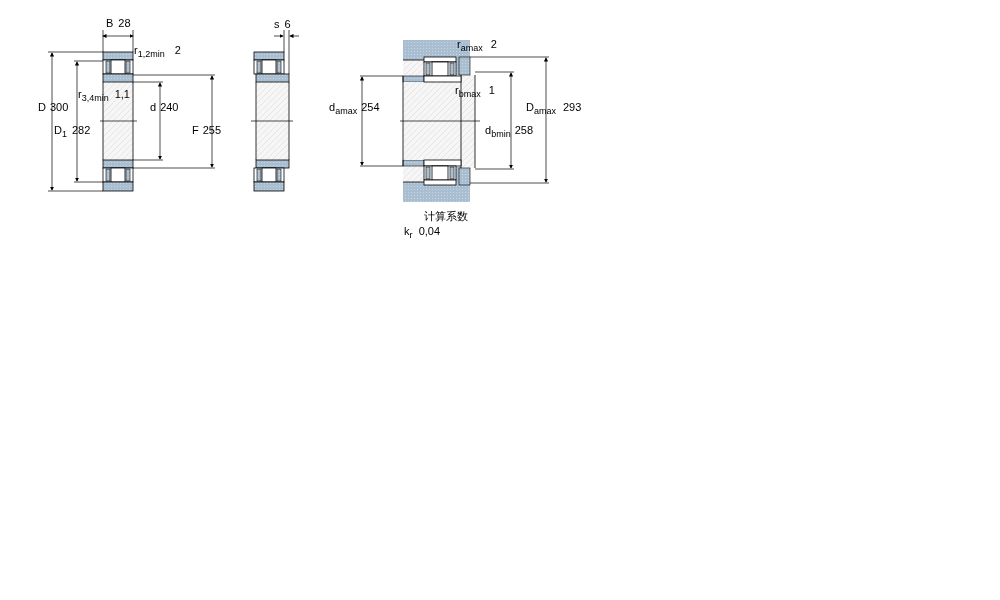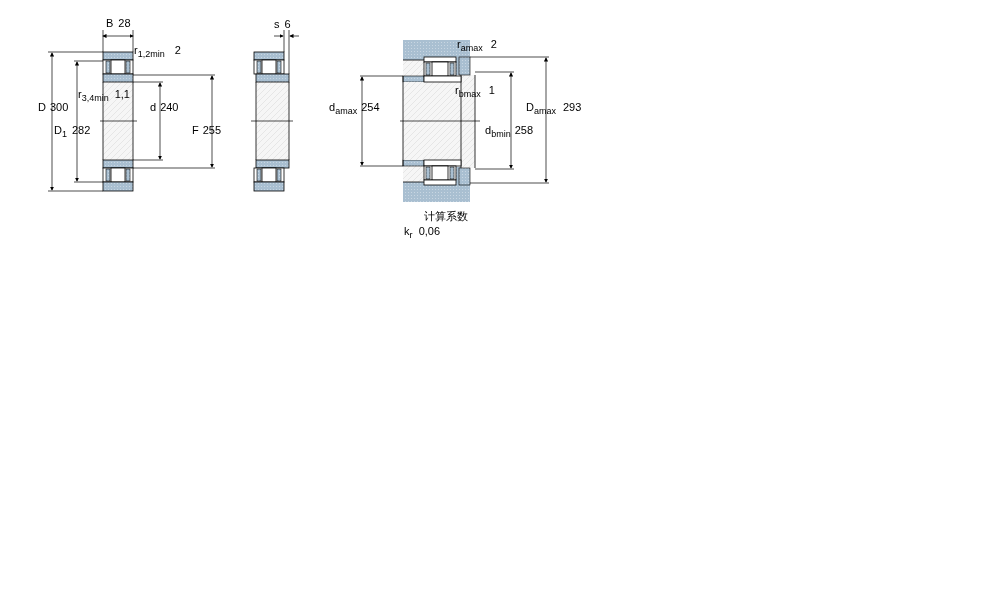--- a/index.html
+++ b/index.html
@@ -168,13 +168,13 @@
 
     <text class="lbl" x="457" y="48"><tspan>r</tspan><tspan class="sub" dy="3">amax</tspan><tspan dx="8" dy="-3">2</tspan></text>
     <text class="lbl" x="455" y="94"><tspan>r</tspan><tspan class="sub" dy="3">bmax</tspan><tspan dx="8" dy="-3">1</tspan></text>
     <text class="lbl" x="329" y="111"><tspan>d</tspan><tspan class="sub" dy="3">amax</tspan><tspan dx="4" dy="-3">254</tspan></text>
     <text class="lbl" x="485" y="134"><tspan>d</tspan><tspan class="sub" dy="3">bmin</tspan><tspan dx="4" dy="-3">258</tspan></text>
     <text class="lbl" x="526" y="111"><tspan>D</tspan><tspan class="sub" dy="3">amax</tspan><tspan dx="7" dy="-3">293</tspan></text>
   </g>
 </svg>
 
 <div class="calc-title">计算系数</div>
-<div class="calc-kr"><span>k</span><span class="s">r</span>&nbsp;&nbsp;<span>0,06</span></div>
+<div class="calc-kr"><span>k</span><span class="s">r</span>&nbsp;&nbsp;<span>0,04</span></div>
 
 </body></html>

